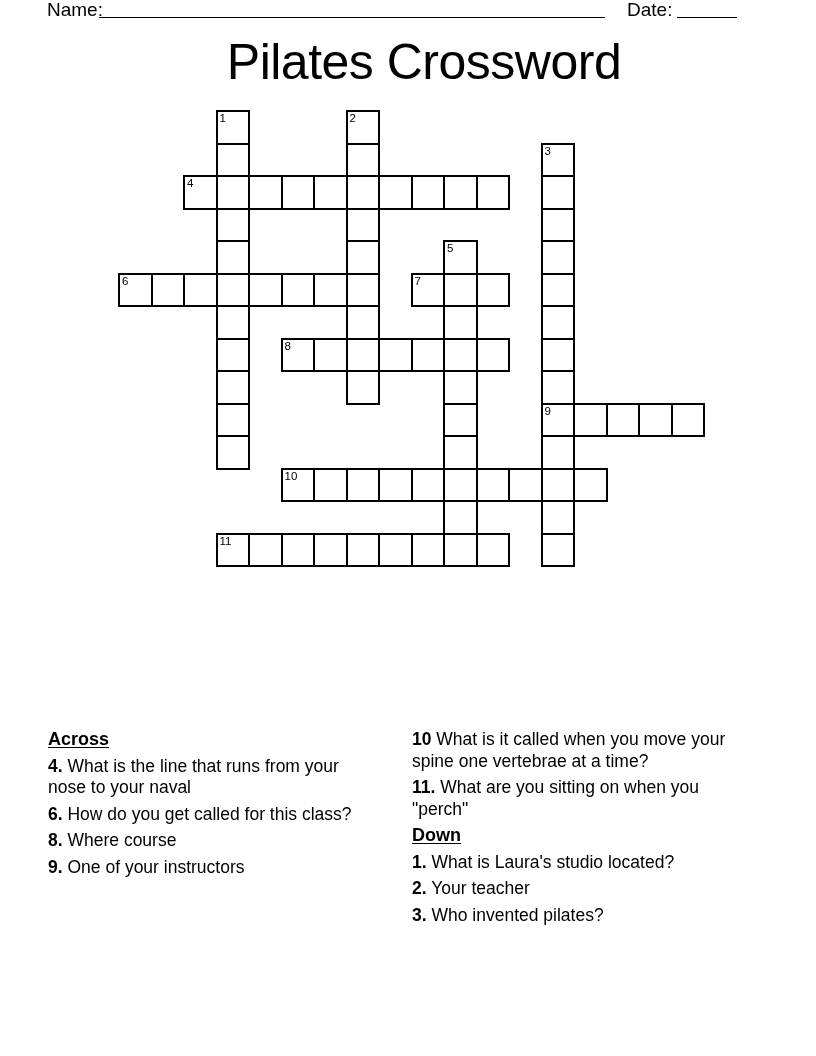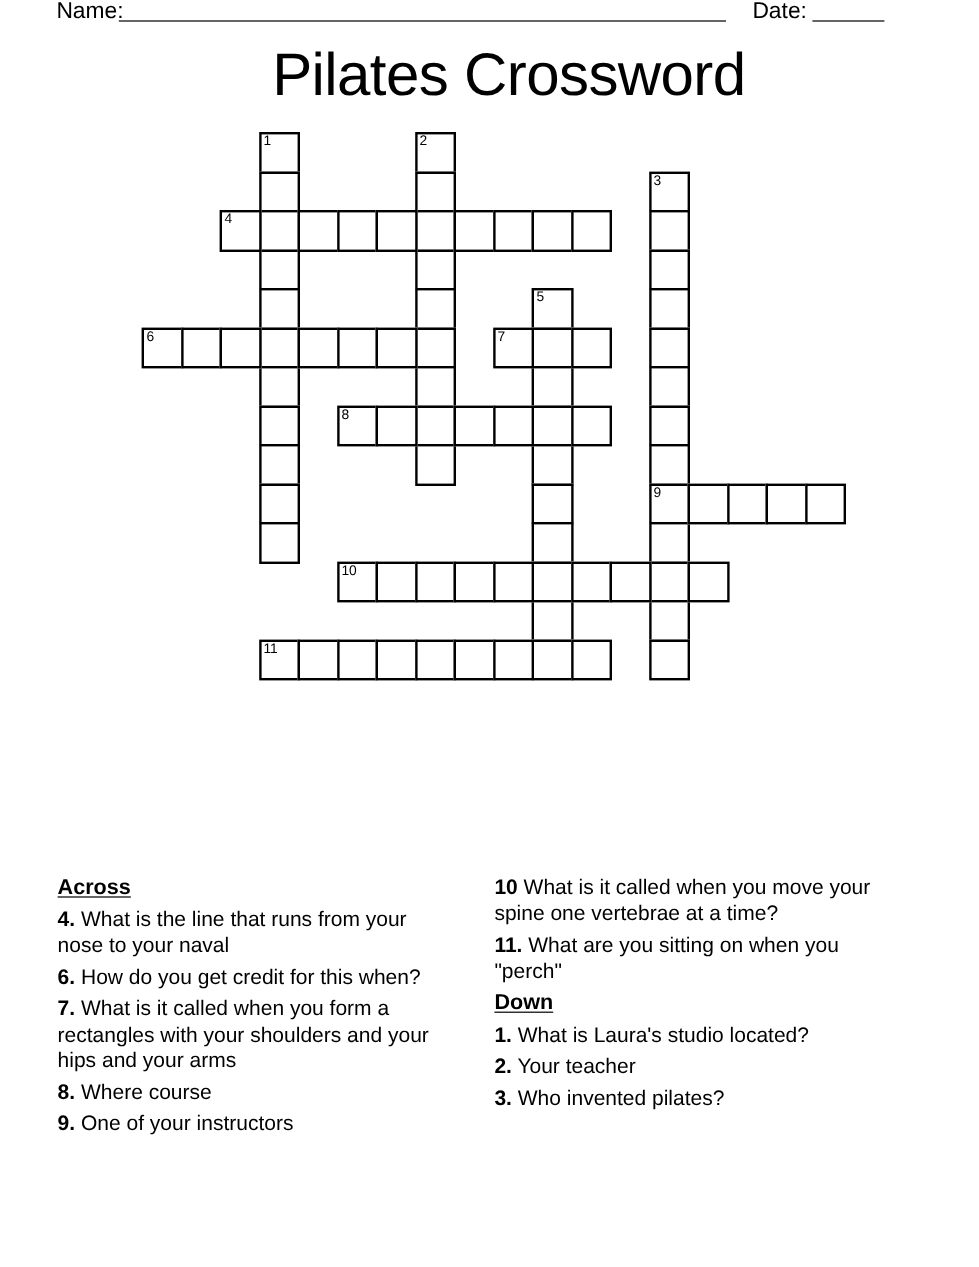--- a/index.html
+++ b/index.html
@@ -164,22 +164,21 @@
       <div class="cell" style="left: 195px; top: 422.5px;"></div>
       <div class="cell" style="left: 227.5px; top: 422.5px;"></div>
       <div class="cell" style="left: 260px; top: 422.5px;"></div>
       <div class="cell" style="left: 292.5px; top: 422.5px;"></div>
       <div class="cell" style="left: 357.5px; top: 422.5px;"></div>
     </div>
 
   <div id="clues-left" class="clues-col">
       <p class="clue-heading">Across</p>
       <p class="clue"><b class="clue-num">4.</b> <span>What is the line that runs from your nose to your naval</span></p>
-      <p class="clue"><b class="clue-num">6.</b> <span>How do you get credit for this when?</span></p>
-      <p class="clue"><b class="clue-num">7.</b> <span>What is it called when you form a rectangles with your shoulders and your hips and your arms</span></p>
+      <p class="clue"><b class="clue-num">6.</b> <span>How do you get called for this class?</span></p>
       <p class="clue"><b class="clue-num">8.</b> <span>Where course</span></p>
       <p class="clue"><b class="clue-num">9.</b> <span>One of your instructors</span></p>
     </div>
   <div id="clues-right" class="clues-col">
       <p class="clue"><b class="clue-num">10</b> <span>What is it called when you move your spine one vertebrae at a time?</span></p>
       <p class="clue"><b class="clue-num">11.</b> <span>What are you sitting on when you "perch"</span></p>
       <p class="clue-heading">Down</p>
       <p class="clue"><b class="clue-num">1.</b> <span>What is Laura's studio located?</span></p>
       <p class="clue"><b class="clue-num">2.</b> <span>Your teacher</span></p>
       <p class="clue"><b class="clue-num">3.</b> <span>Who invented pilates?</span></p>

